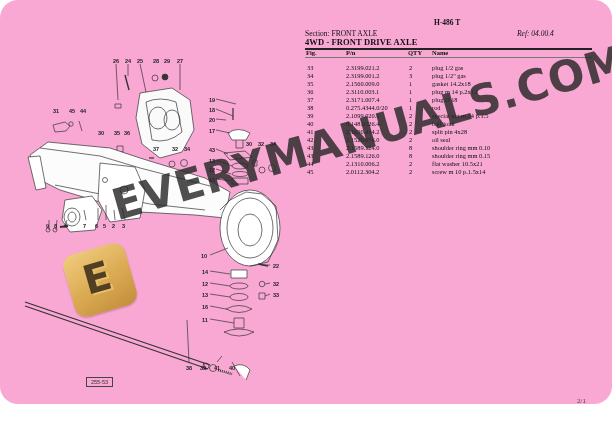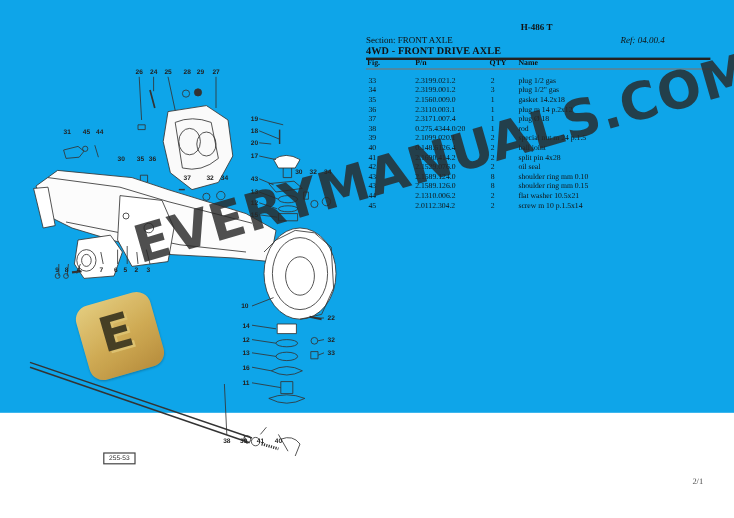--- a/index.html
+++ b/index.html
@@ -1,19 +1,19 @@
 <!DOCTYPE html>
 <html><head>
   <meta charset="utf-8">
   <style>
     * { box-sizing: border-box; margin: 0; padding: 0; }
     html, body { width: 612px; height: 432px; background: #ffffff; overflow: hidden; }
     body { position: relative; font-family: "Liberation Serif", serif; color: #111; }
 
-    .page { position: absolute; left: 0; top: 0; width: 612px; height: 344px; background: #0ea5e9; }
+    .page { position: absolute; left: 0; top: 0; width: 612px; height: 404px; background: #f9a8d4; border-radius: 18px; }
 
     
     .model-code { position: absolute; left: 434px; top: 18px; font-size: 7.5px; font-weight: bold; }
     .section-line { position: absolute; left: 305px; top: 29px; font-size: 7.5px; }
     .ref-line { position: absolute; left: 517px; top: 29px; font-size: 7.5px; font-style: italic; }
     .title { position: absolute; left: 305px; top: 37px; font-size: 8.5px; font-weight: bold; letter-spacing: 0.1px; }
     .rule-thick { position: absolute; left: 305px; top: 48px; width: 287px; height: 2px; background: #222; }
     .col-head { position: absolute; top: 49px; font-size: 6.5px; font-weight: bold; }
     .rule-thin { position: absolute; left: 305px; top: 57px; width: 287px; height: 1px; background: #777; }
 

